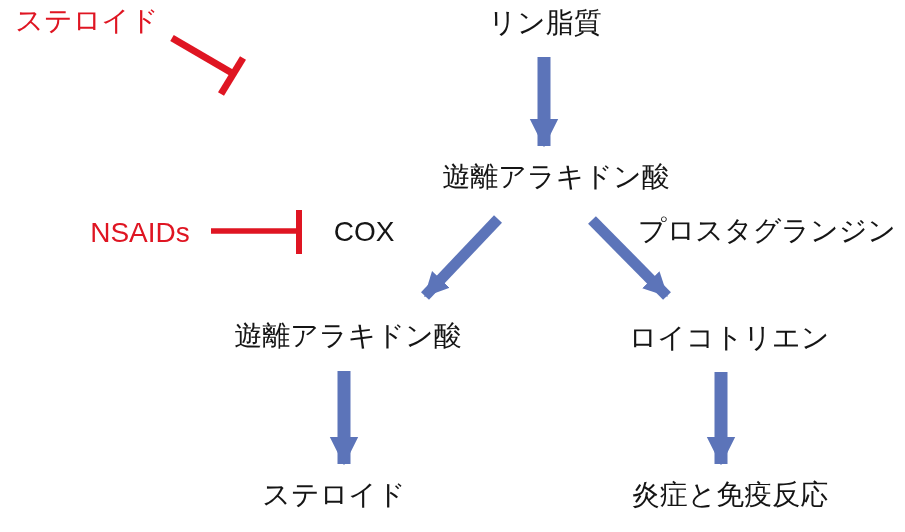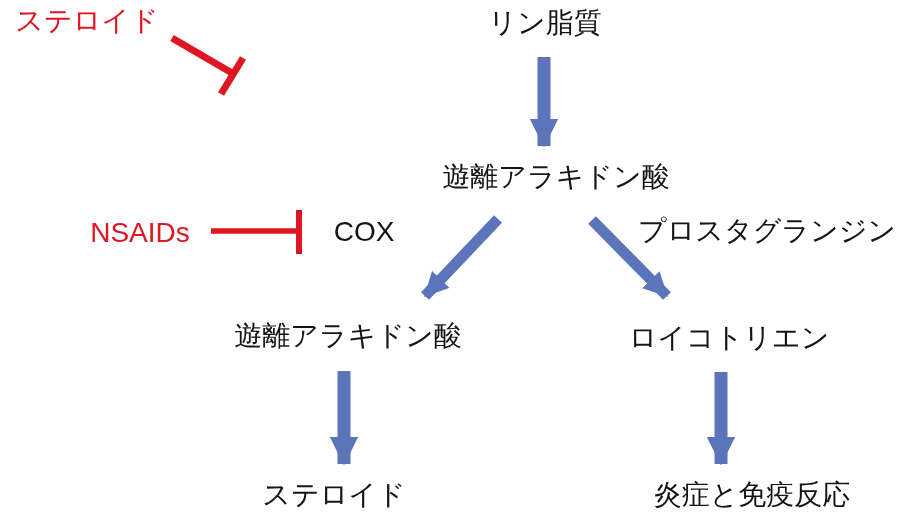--- a/index.html
+++ b/index.html
@@ -67,15 +67,15 @@
 
   <div class="label red" style="left:87px;  top:5px">ステロイド</div>
   <div class="label" style="left:545px; top:7px">リン脂質</div>
   <div class="label" style="left:556px; top:161px">遊離アラキドン酸</div>
   <div class="label red" style="left:140px; top:217px">NSAIDs</div>
   <div class="label" style="left:364px; top:216px">COX</div>
   <div class="label" style="left:767px; top:215px">プロスタグランジン</div>
   <div class="label" style="left:348px; top:320px">遊離アラキドン酸</div>
   <div class="label" style="left:729px; top:322px">ロイコトリエン</div>
   <div class="label" style="left:334px; top:479px">ステロイド</div>
-  <div class="label" style="left:752px; top:479px">炎症と免疫反応</div>
+  <div class="label" style="left:730px; top:479px">炎症と免疫反応</div>
 
 </div>
 
 </body></html>

